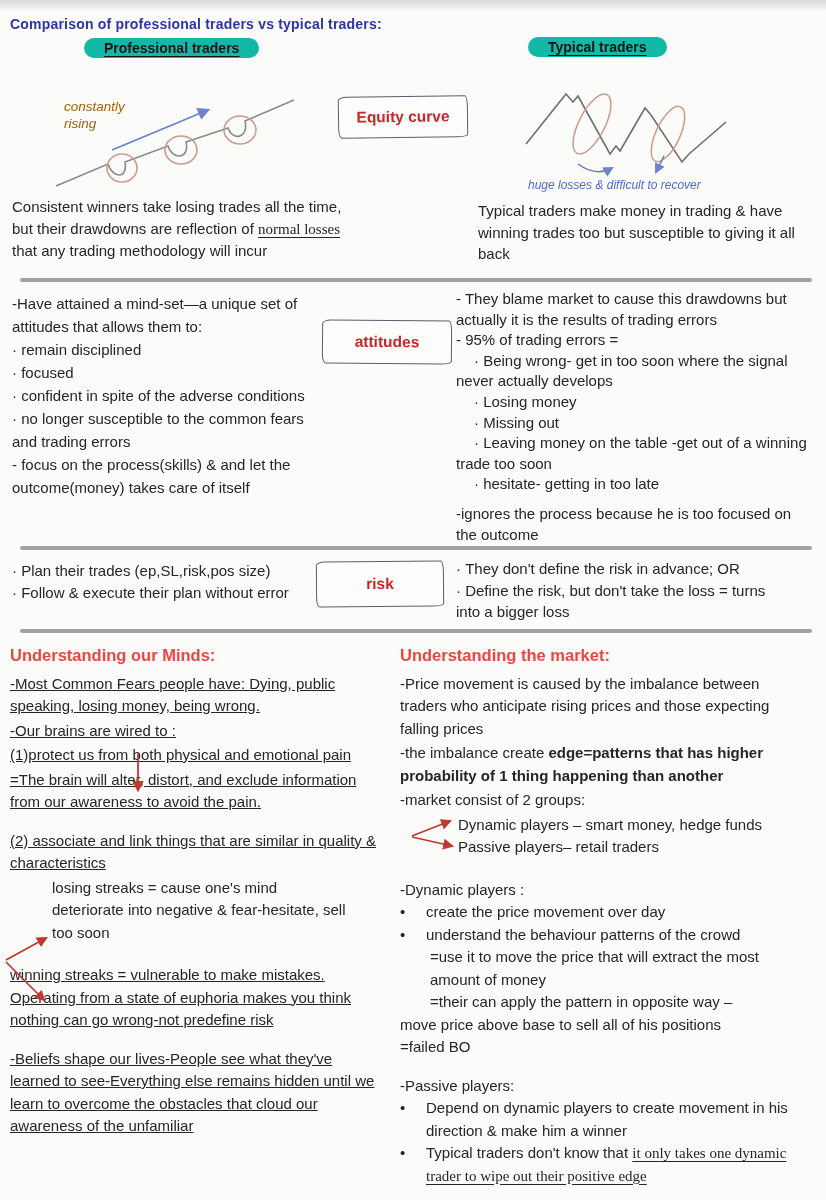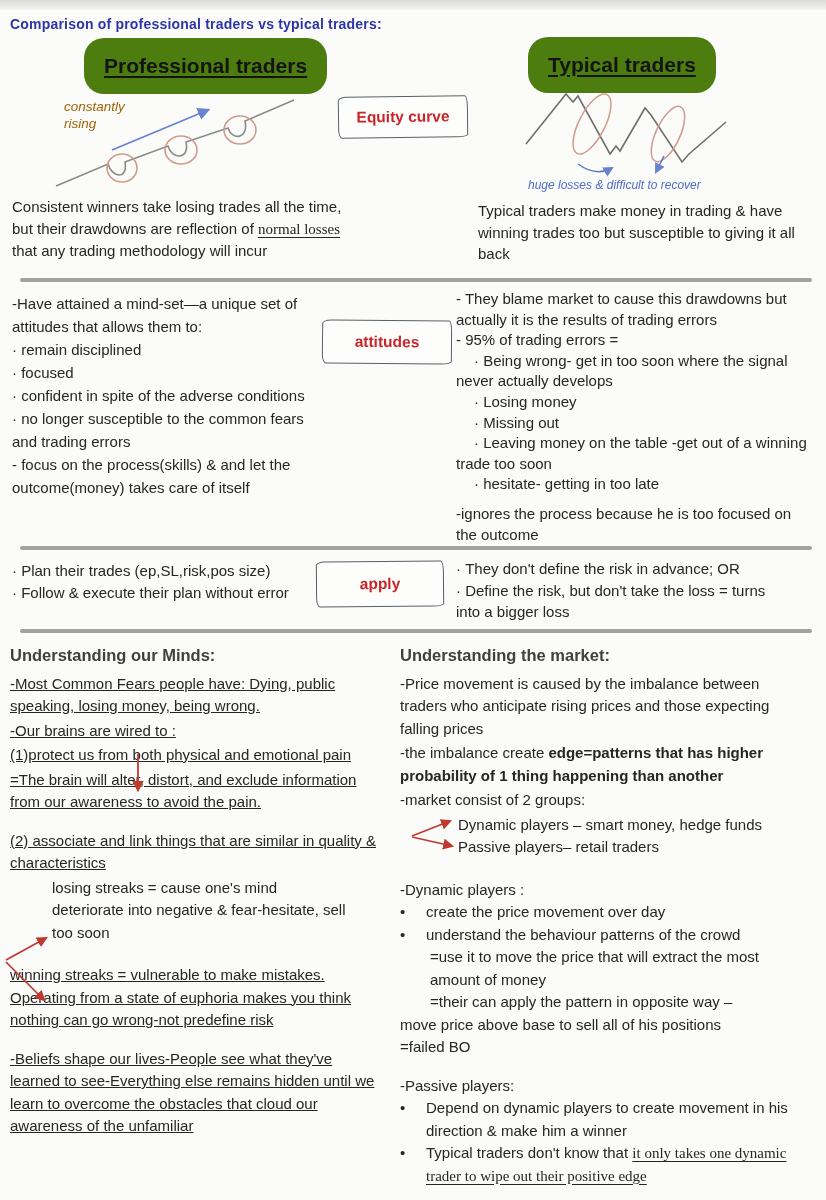--- a/index.html
+++ b/index.html
@@ -6,22 +6,22 @@
   html,body { background:#e9e9e7; }
   .page {
     position:relative; width:826px; height:1200px; margin:0 auto;
     background:#fbfbf9; overflow:hidden;
     font-family:"Liberation Sans", sans-serif; color:#262626;
   }
   .topstrip { position:absolute; left:0; top:0; width:826px; height:10px;
     background:linear-gradient(#d9d9d7,#f4f4f2); }
   .title { position:absolute; left:10px; top:16px; font-size:14px; font-weight:600;
     color:#2c34a8; letter-spacing:.2px; }
-  .pill { position:absolute; background:#4d7c0f; border-radius:20px; padding:16px 20px;
-    font-weight:bold; font-size:21px; color:#141414; }
+  .pill { position:absolute; background:#14b8a6; border-radius:20px; padding:2px 20px;
+    font-weight:bold; font-size:14px; color:#141414; }
   .pill span { text-decoration:underline; text-underline-offset:3px; }
   .pill-pro { left:84px; top:38px; }
   .pill-typ { left:528px; top:37px; }
 
   .sketch { position:absolute; }
   .sketch-note { position:absolute; font-style:italic; font-size:13.5px; color:#a16207; line-height:17px; }
   .note-pro { left:64px; top:98px; width:92px; }
   .note-typ { left:528px; top:177px; width:230px; font-size:12px; color:#4f6cc9; }
 
   .hand-box { position:absolute; border:1.7px solid #57606b; background:#fdfdfc;
@@ -45,21 +45,21 @@
   .mindset .dot::before { content:"\00b7\00a0"; }
   .errors { left:456px; top:289px; width:356px; line-height:20.6px; }
   .errors .dot { text-indent:18px; }
   .errors .dot::before { content:"\00b7\00a0"; }
   .gap8 { height:9px; }
 
   .risk-pro { left:12px; top:560px; width:290px; line-height:21.5px; }
   .risk-typ { left:456px; top:558px; width:330px; line-height:21.5px; }
   .risk-pro .dot::before, .risk-typ .dot::before { content:"\00b7\00a0"; }
 
-  .h-blue { color:#404040; font-weight:bold; font-size:16.5px; margin-bottom:6px; }
+  .h-blue { color:#ef4444; font-weight:bold; font-size:16.5px; margin-bottom:6px; }
   .minds { left:10px; top:644px; width:374px; line-height:22.5px; }
   .minds p { margin-bottom:2px;text-decoration:underline; }
   .mb16 { margin-bottom:16px !important; }
   .losing { margin-left:42px; width:300px; margin-bottom:20px; }
   .market { left:400px; top:644px; width:400px; line-height:22.5px; }
   .market p { margin-bottom:2px; }
   .grp { margin-left:58px; }
   .mt20 { margin-top:20px; } .mt16 { margin-top:16px; }
   .bul { padding-left:26px; }
   .bul::before { content:"\2022"; display:inline-block; width:26px; margin-left:-26px; }
@@ -147,21 +147,21 @@
   </div>
 
   <div class="divider div2"></div>
 
   <div class="txt risk-pro">
     <div class="dot">Plan their trades (ep,SL,risk,pos size)</div>
     <div class="dot">Follow &amp; execute their plan without error</div>
   </div>
 
   <div class="hand-box box-risk">
-    <span>apply</span>
+    <span>risk</span>
   </div>
 
   <div class="txt risk-typ">
     <div class="dot">They don't define the risk in advance; OR</div>
     <div class="dot">Define the risk, but don't take the loss = turns into a bigger loss</div>
   </div>
 
   <div class="divider div3"></div>
 
   <div class="txt minds">

